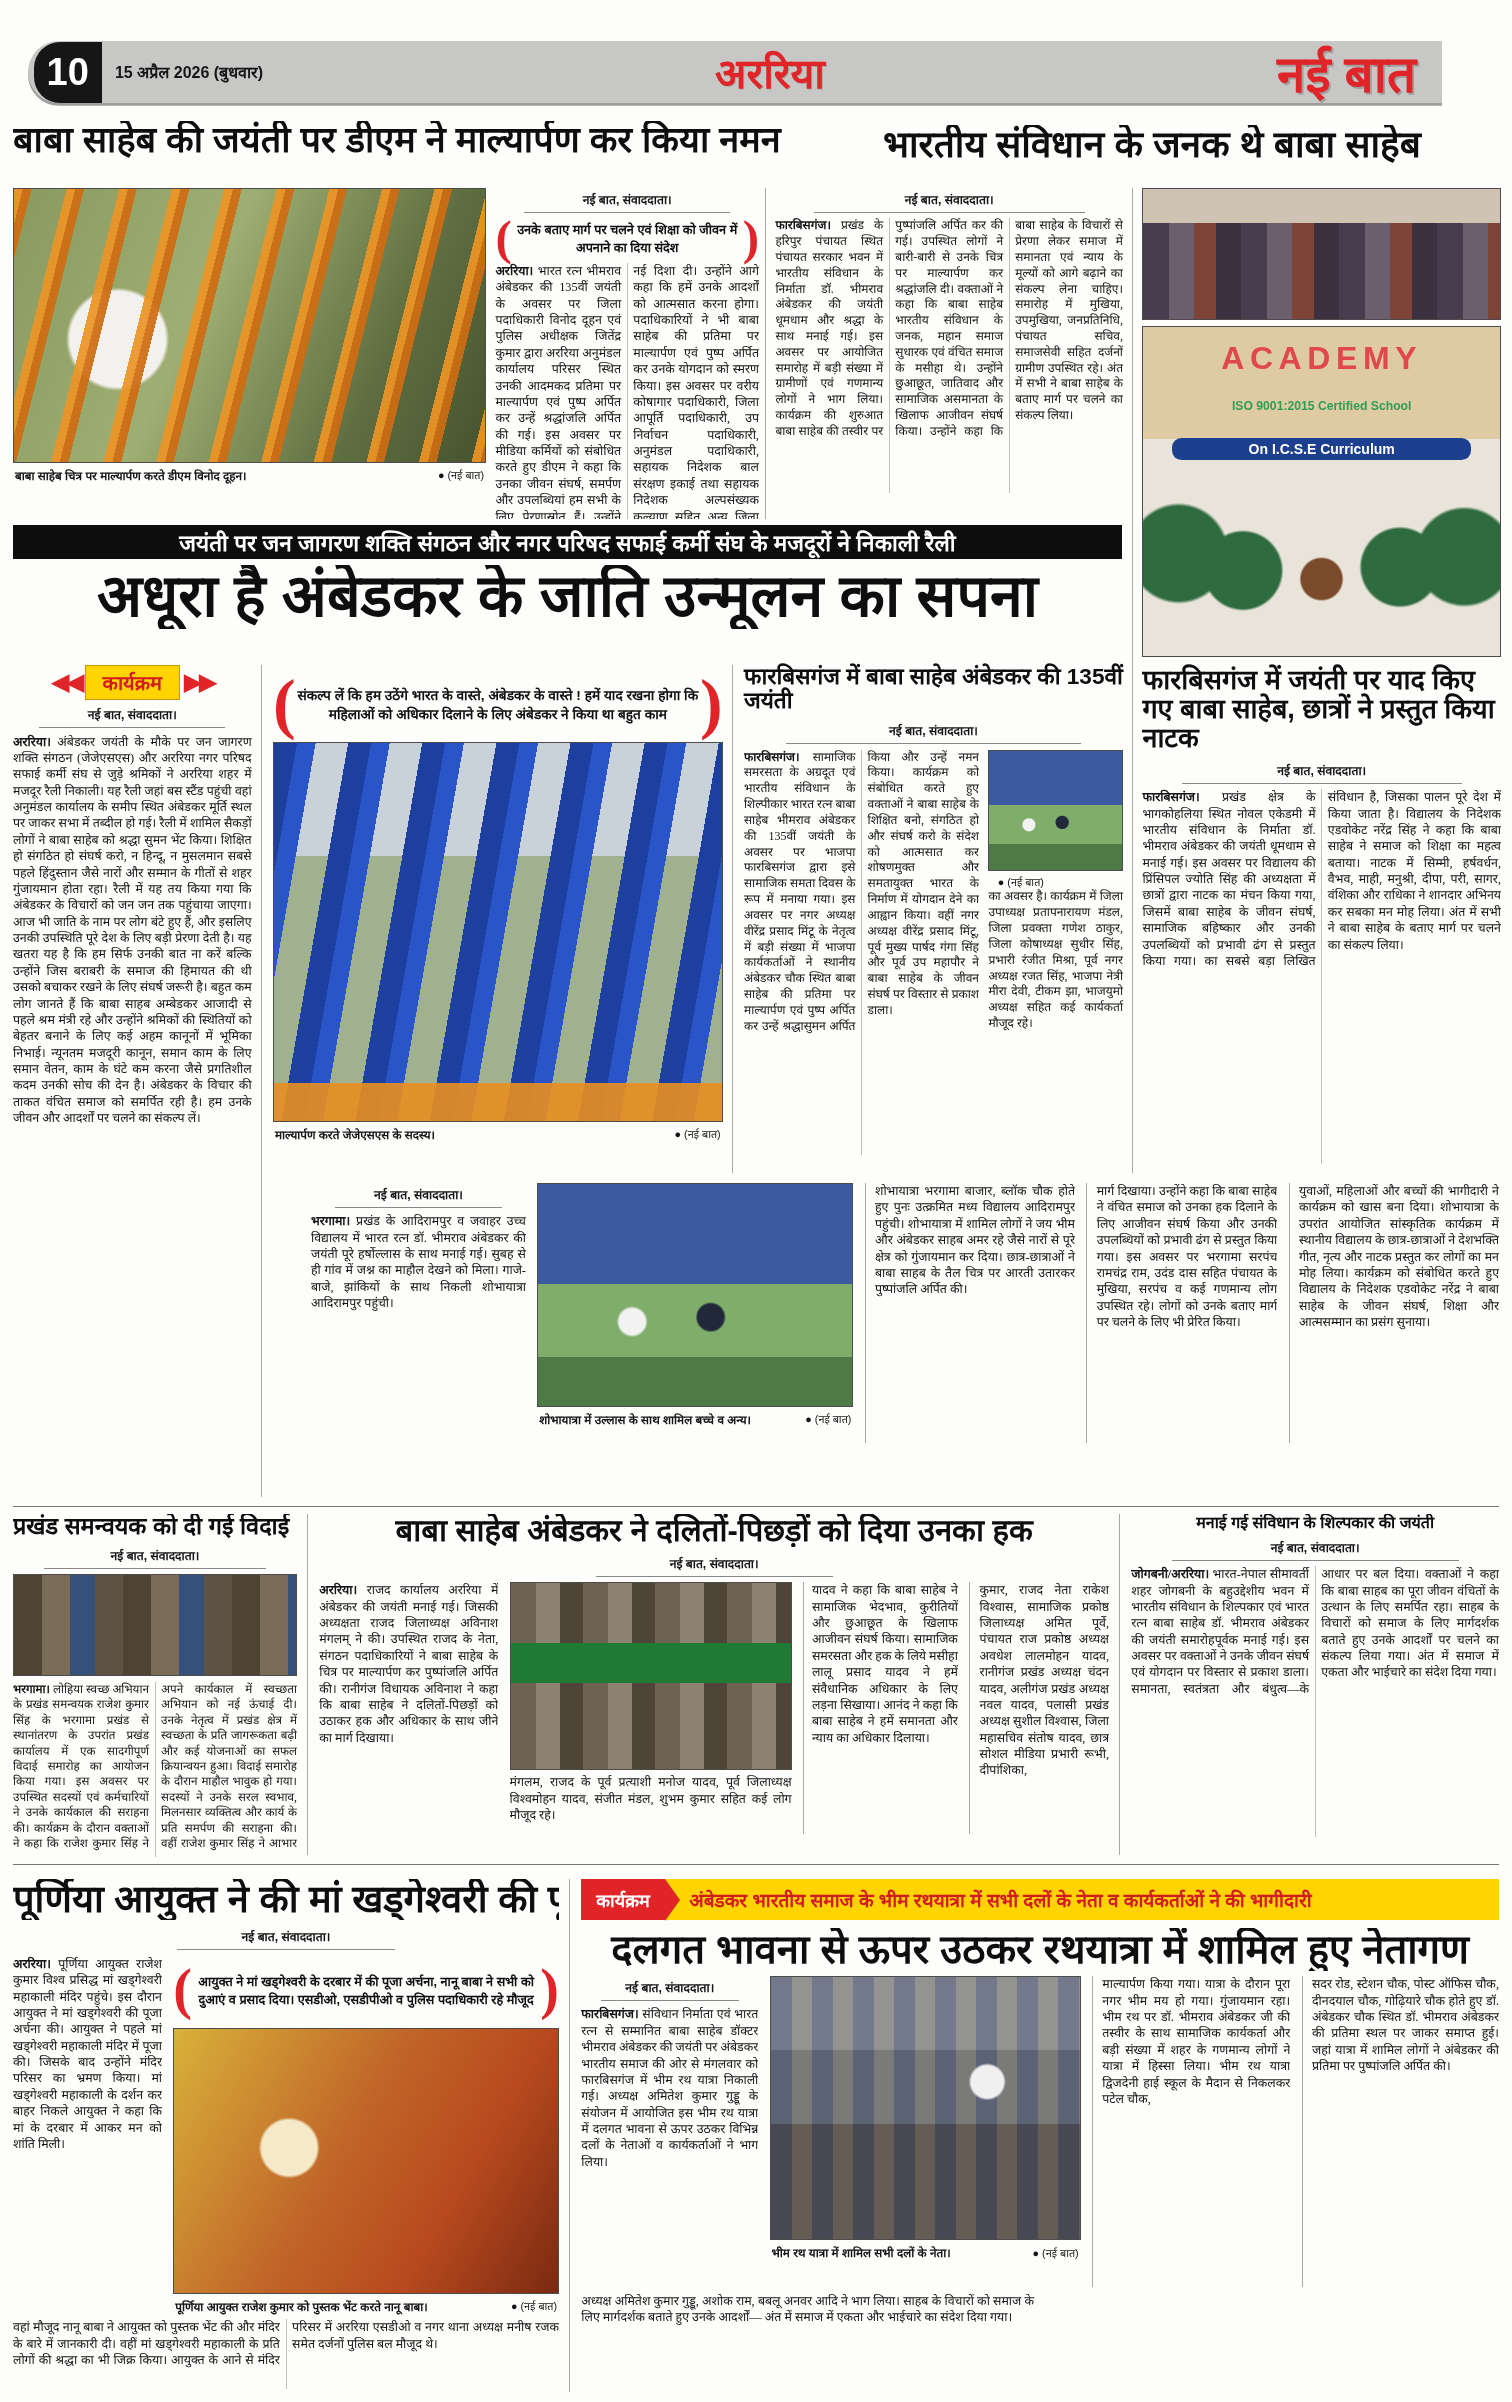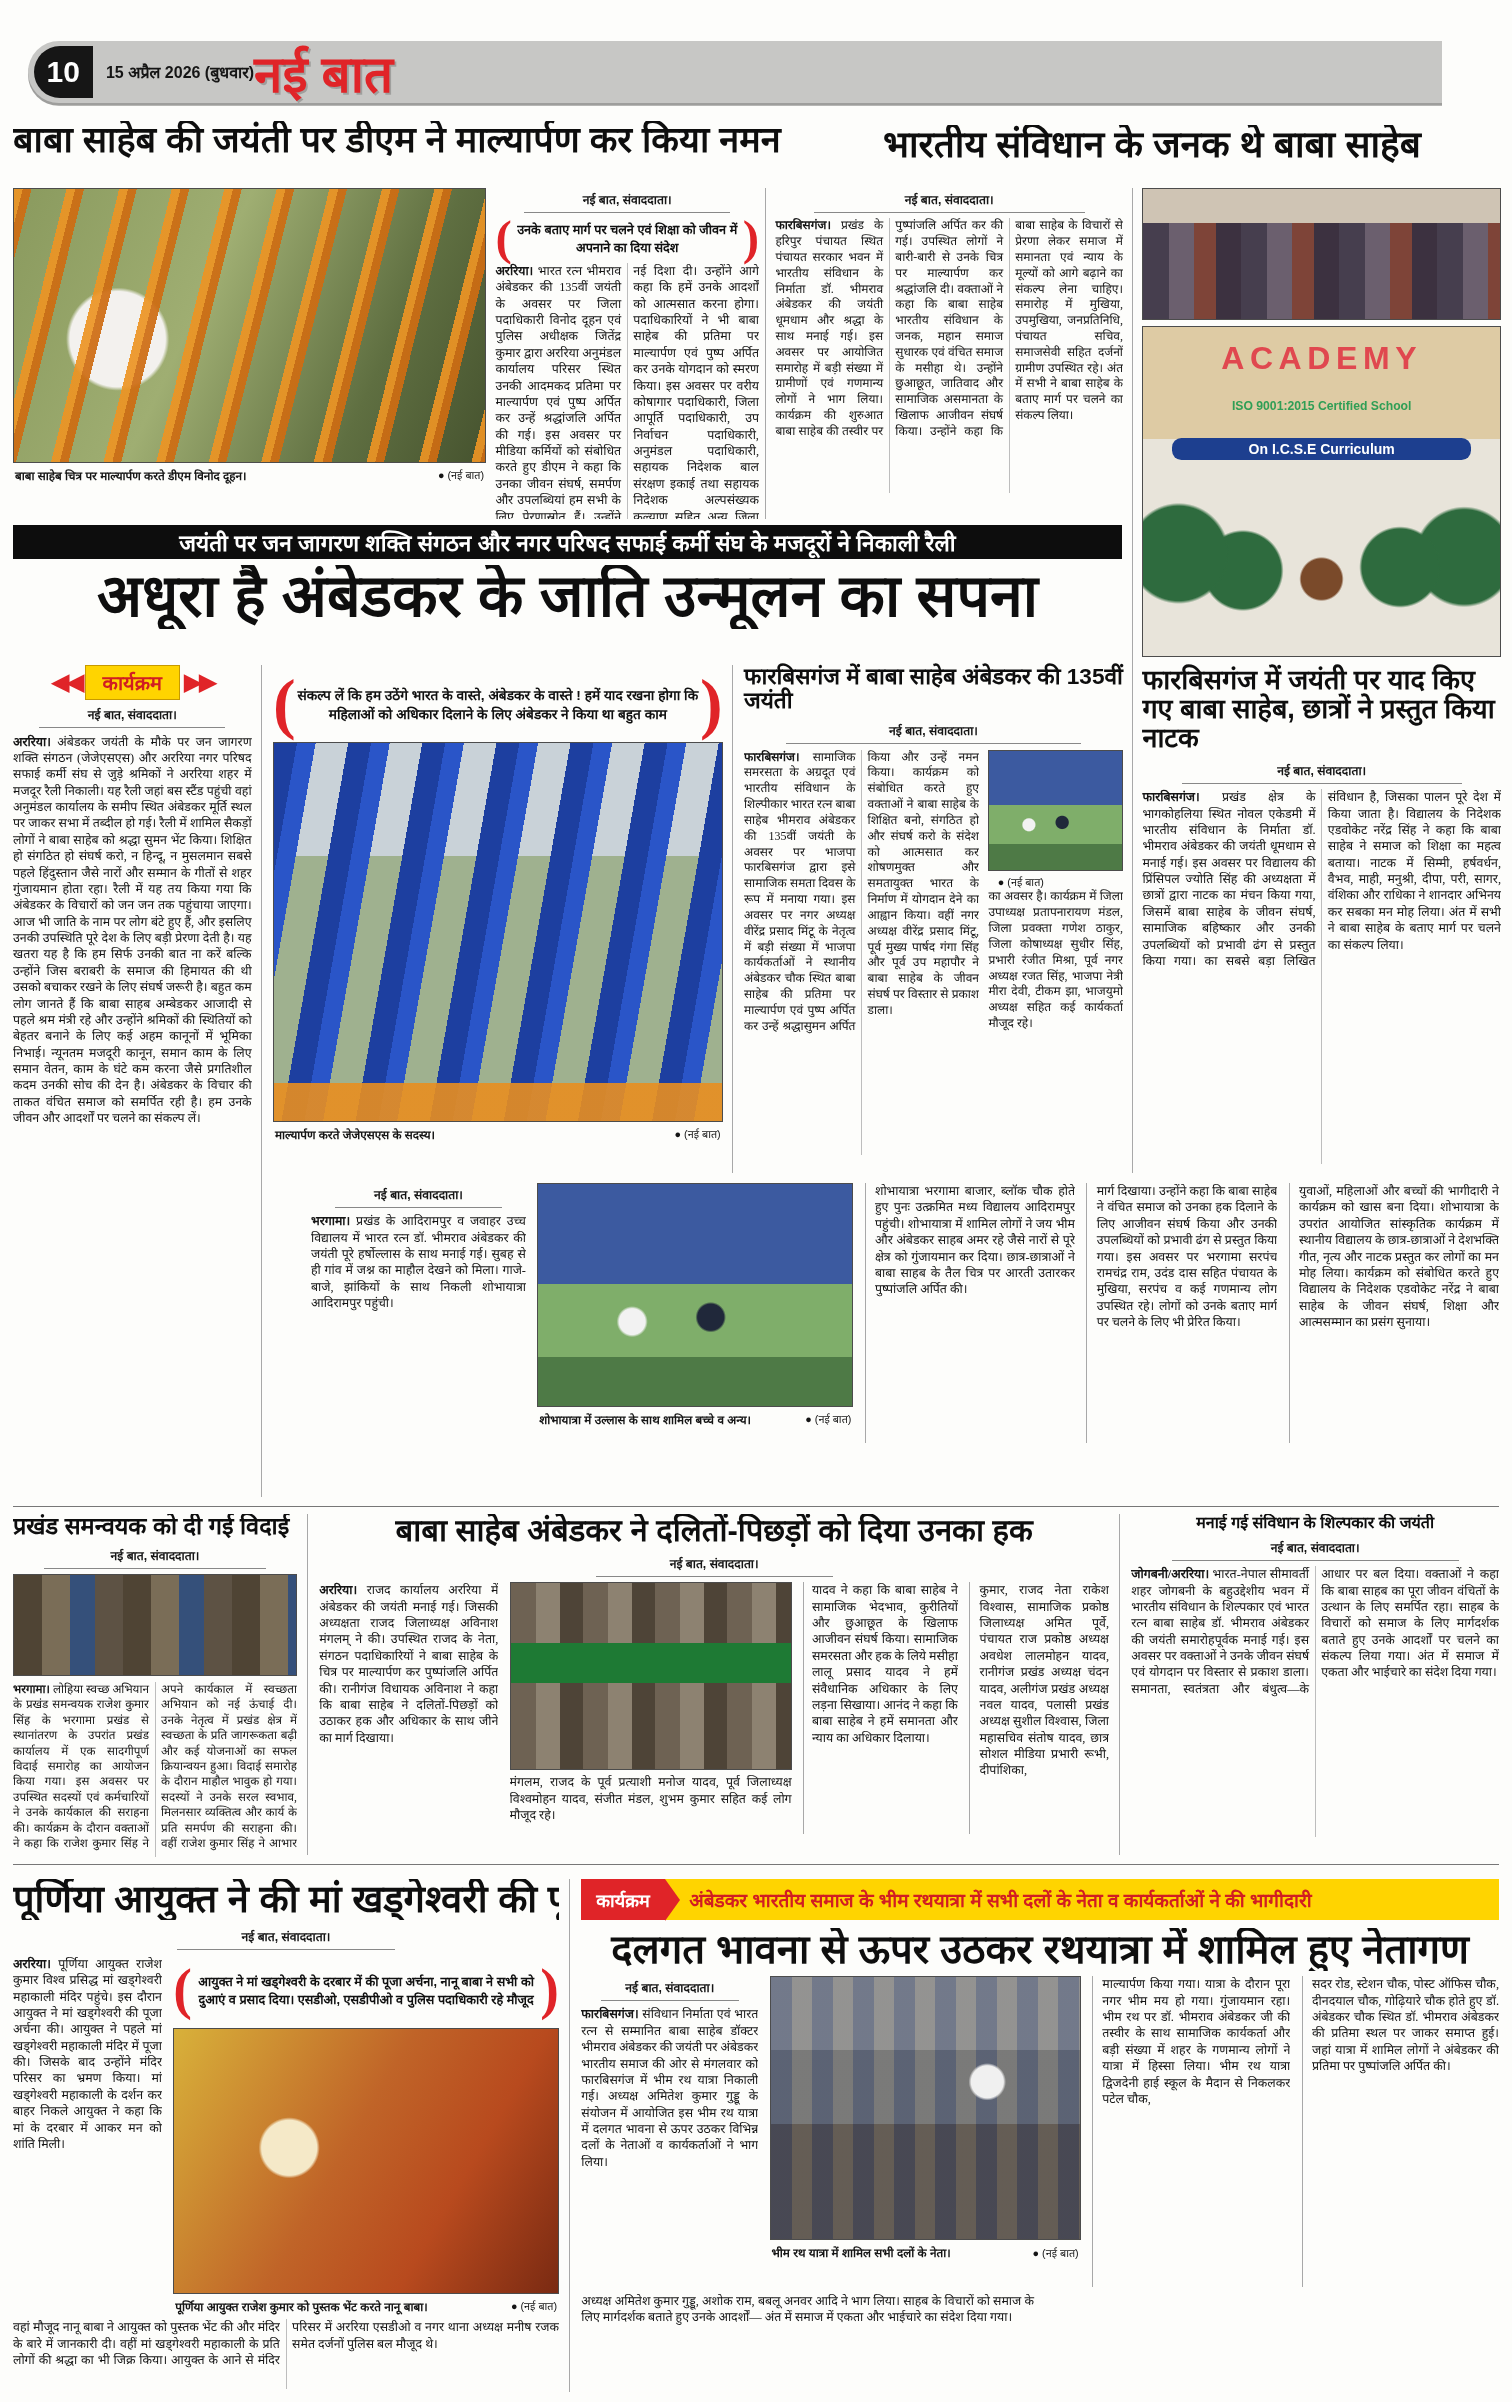--- a/index.html
+++ b/index.html
@@ -32,21 +32,21 @@
   .band{display:flex;align-items:stretch;background:#ffd400;}
   .band .lbl{background:#e02428;color:#fff;font-family:"Liberation Sans",sans-serif;font-weight:800;
              font-size:18px;display:flex;align-items:center;padding:0 15px;}
   .band .notch{width:0;height:0;border-top:21px solid transparent;border-bottom:21px solid transparent;border-left:15px solid #e02428;}
   .band .txt{color:#d11d22;font-family:"Liberation Sans",sans-serif;font-weight:800;font-size:19px;
              display:flex;align-items:center;padding:0 9.4px;}
   
   .mast{background:#c7c7c5;border-radius:34px 0 0 34px;display:flex;align-items:center;
         box-shadow:0 2.8px 0 #9e9e9c;}
   .pageno{background:#161616;color:#fff;font-family:"Liberation Sans",sans-serif;font-weight:800;
-          font-size:30px;padding:9px 13px;border-radius:26px 0 0 26px;margin-left:5.6px;}
+          font-size:38px;padding:9px 13px;border-radius:26px 0 0 26px;margin-left:5.6px;}
   .mdate{font-family:"Liberation Sans",sans-serif;font-weight:bold;font-size:16px;padding-left:13px;}
   .city{color:#e02428;font-family:"Liberation Sans",sans-serif;font-weight:800;font-size:41px;
         flex:1;text-align:center;text-shadow:0.9px 0.9px 0 #00000022;}
   .brand{color:#e02428;font-family:"Liberation Sans",sans-serif;font-weight:800;font-size:51px;
          padding-right:26px;text-shadow:1.9px 1.9px 0 #00000033;}
   hr.rule{border:none;border-top:0.9px solid #777;margin:0;}
   
   .ph-garland{background:
      repeating-linear-gradient(104deg, rgba(236,148,36,.92) 0 8.5px, rgba(206,108,18,.92) 8.5px 17px, rgba(0,0,0,0) 17px 51px),
      radial-gradient(circle at 22% 55%, #f3f1ee 0 12%, rgba(0,0,0,0) 13%),
@@ -91,20 +91,21 @@
       radial-gradient(circle at 90% 42%, #2e6b3e 0 14%, rgba(0,0,0,0) 15%);}
 </style>
 </head>
 <body>
 
 <div id="page">
 
   <div class="abs mast" style="left:28px;top:41px;width:1414px;height:62px;">
     <div class="pageno">10</div>
     <div class="mdate">15 अप्रैल 2026 (बुधवार)</div>
+    <div class="city">अररिया</div>
     <div class="brand">नई बात</div>
   </div>
 
   <div class="abs hd nowrap" style="left:13px;top:121px;width:861px;font-size:36px;">बाबा साहेब की जयंती पर डीएम ने माल्यार्पण कर किया नमन</div>
 
   <div class="abs" style="left:13px;top:188px;width:746px;height:331px;">
     <div style="display:flex;gap:9.4px;height:100%;">
       <div style="width:473px;display:flex;flex-direction:column;">
         <div class="photo ph-garland" style="height:275px;"></div>
         <div class="caption">

